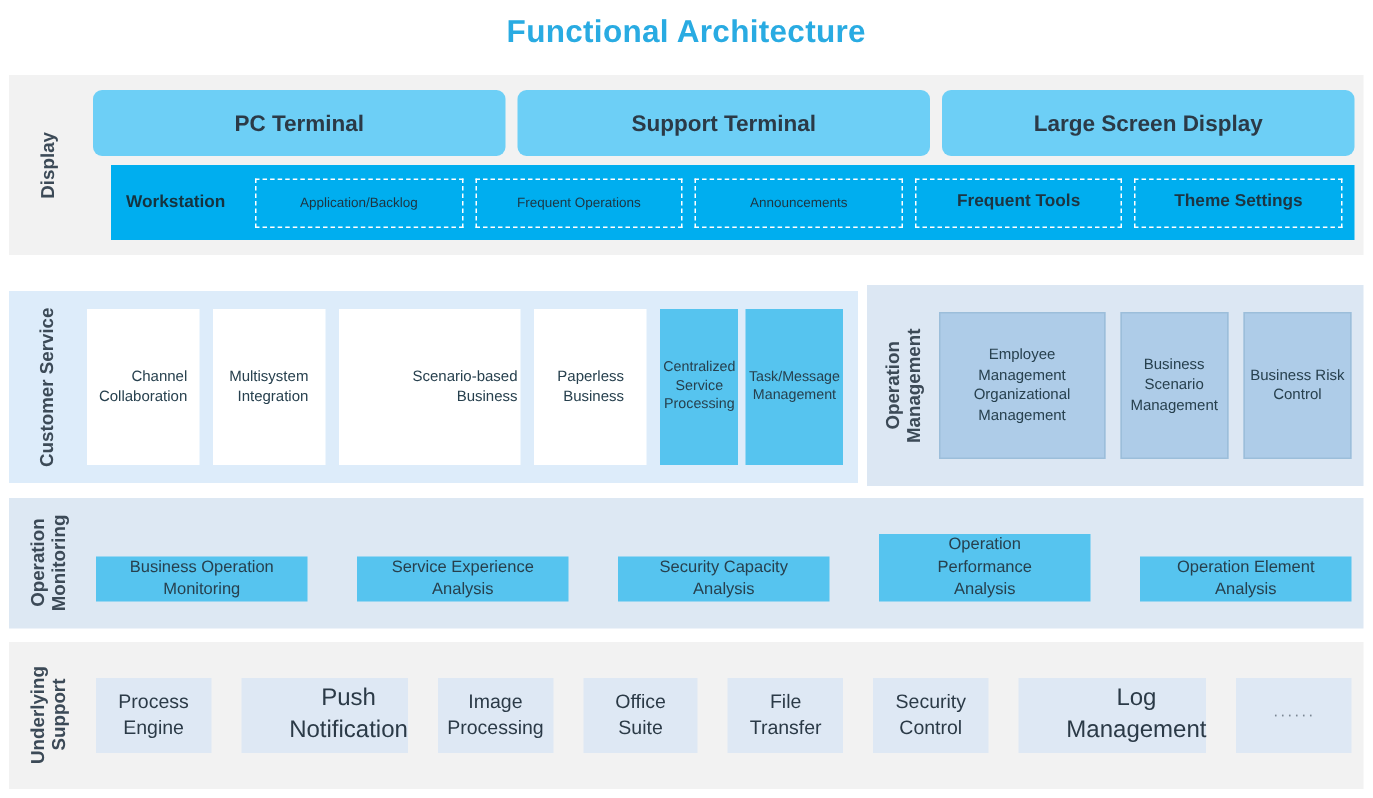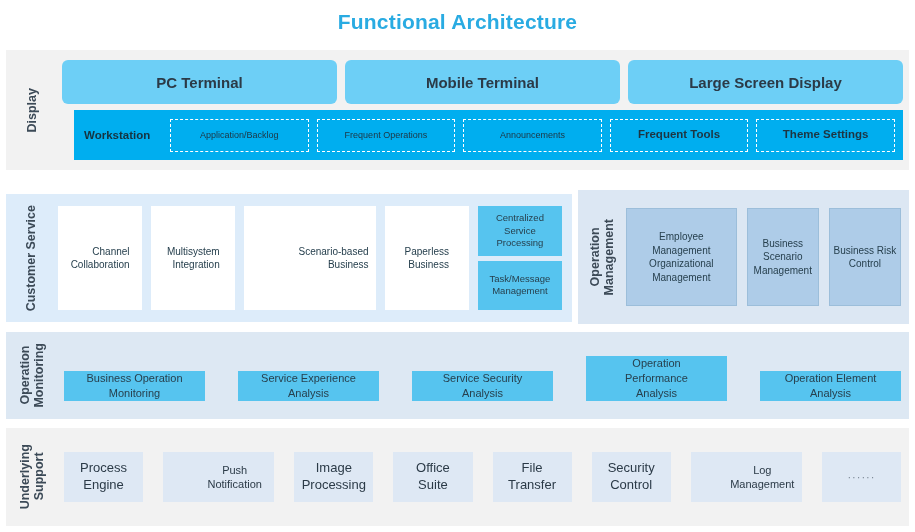--- a/index.html
+++ b/index.html
@@ -159,21 +159,21 @@
     align-items: center;
     justify-content: center;
     text-align: right;
     font-size: 10px;
     line-height: 1.35;
     color: #27404e;
   }
   .cs-stack {
     flex: 1 1 0;
     display: flex;
-    flex-direction: column;
+    flex-direction: row;
     gap: 5px;
   }
   .cs-stack .cs-sub {
     flex: 1 1 0;
     background: #56C4EF;
     display: flex;
     align-items: center;
     justify-content: center;
     text-align: center;
     font-size: 9.5px;
@@ -259,21 +259,21 @@
     flex: 1 1 0;
     background: #dee8f4;
     display: flex;
     align-items: center;
     justify-content: center;
     text-align: center;
     font-size: 13px;
     line-height: 1.3;
     color: #2b3a47;
   }
-  .us-box.sm { font-size: 11px; padding-left: 32px; }
+  .us-box.sm { font-size: 16px; padding-left: 32px; }
   .us-box.dots {
     font-size: 11px;
     letter-spacing: 1px;
     color: #7b8794;
   }
 </style>
 </head>
 <body>
 
 <div id="page">
@@ -281,21 +281,21 @@
   <div class="page-title">Functional Architecture</div>
 
   <div class="panel" id="panel-display">
     <div class="panel-label">
       <span>Display</span>
     </div>
     <div class="panel-body">
 
       <div class="terminal-row">
         <div class="terminal-box">PC Terminal</div>
-        <div class="terminal-box">Mobile Terminal</div>
+        <div class="terminal-box">Support Terminal</div>
         <div class="terminal-box">Large Screen Display</div>
       </div>
 
       <div class="workstation-row">
         <div class="workstation-title">Workstation</div>
         <div class="ws-item">Application/Backlog</div>
         <div class="ws-item">Frequent Operations</div>
         <div class="ws-item">Announcements</div>
         <div class="ws-item strong">Frequent Tools</div>
         <div class="ws-item strong">Theme Settings</div>
@@ -347,21 +347,21 @@
   <div class="panel" id="panel-opmon">
     <div class="panel-label">
       <span style="white-space: pre-line;">Operation
 Monitoring</span>
     </div>
     <div class="panel-body">
       <div class="opmon-box" style="white-space: pre-line;">Business Operation
 Monitoring</div>
       <div class="opmon-box" style="white-space: pre-line;">Service Experience
 Analysis</div>
-      <div class="opmon-box" style="white-space: pre-line;">Service Security
+      <div class="opmon-box" style="white-space: pre-line;">Security Capacity
 Analysis</div>
       <div class="opmon-box" style="white-space: pre-line;">Operation
 Performance
 Analysis</div>
       <div class="opmon-box" style="white-space: pre-line;">Operation Element
 Analysis</div>
     </div>
   </div>
 
   <div class="panel" id="panel-underlying">

